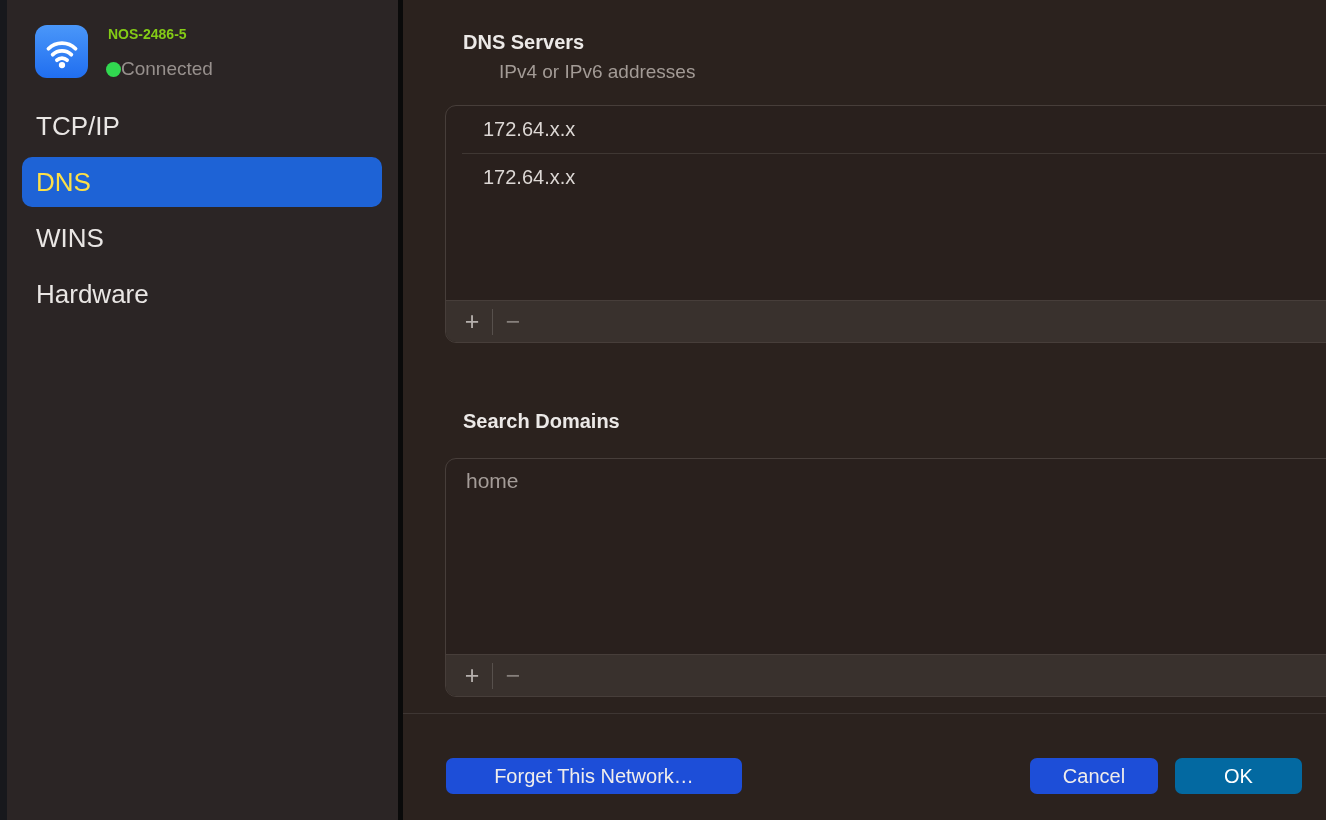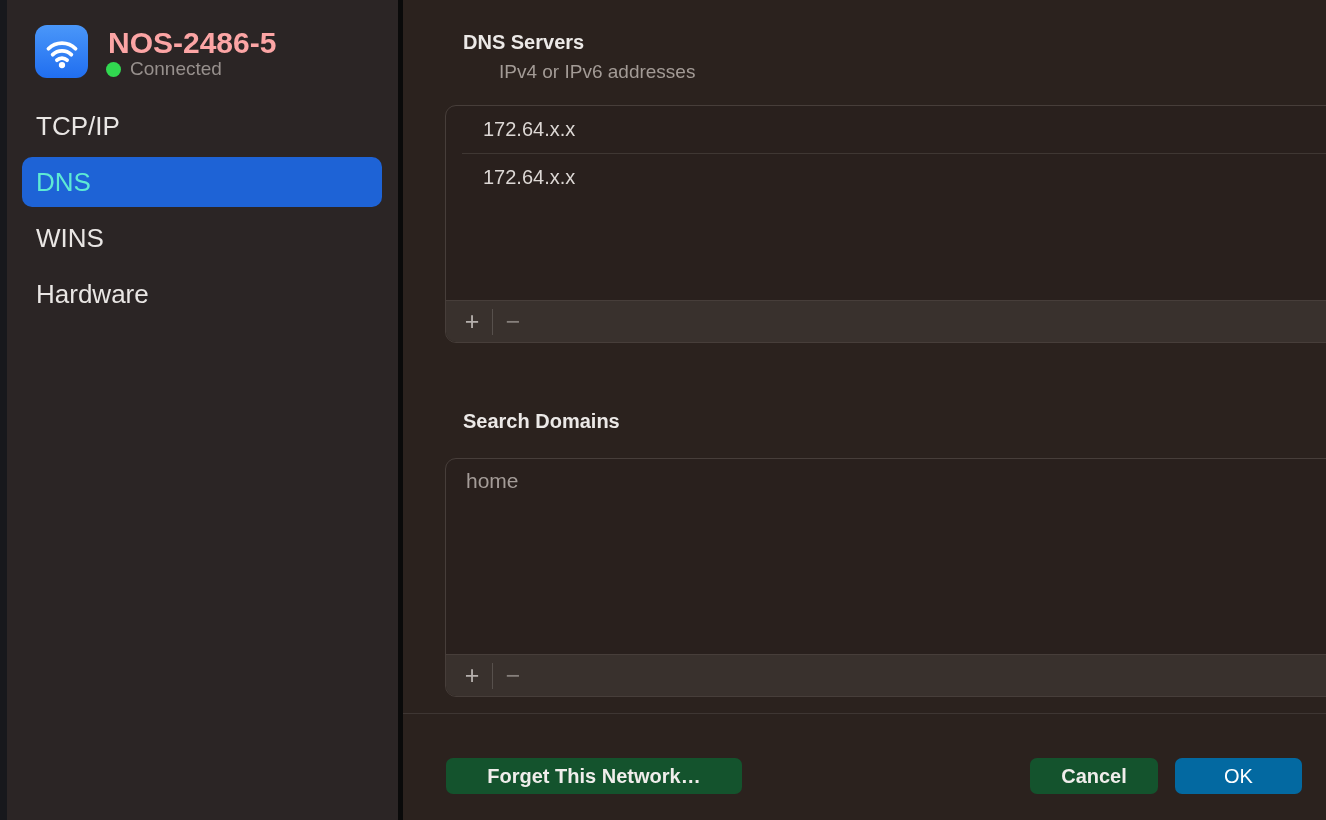--- a/index.html
+++ b/index.html
@@ -14,33 +14,33 @@
   .sidebar { position:absolute; left:7px; top:0; width:391px; height:820px; background:#2b2525; }
   .vdivider { position:absolute; left:398px; top:0; width:5px; height:820px; background:#0a0a0a; }
   .content { position:absolute; left:403px; top:0; width:923px; height:820px; }
 
   
   .net-icon {
     position:absolute; left:28px; top:25px; width:53px; height:53px;
     border-radius:12px; background:linear-gradient(180deg,#4a97f9,#206ef0);
     display:flex; align-items:center; justify-content:center;
   }
-  .net-name { position:absolute; left:101px; top:26px; font-size:30px; font-weight:600; color:#fca5a5; }
-  .net-status { position:absolute; left:99px; top:58px; display:flex; align-items:center; gap:9px; }
+  .net-name { position:absolute; left:101px; top:26px; font-size:14px; font-weight:600; color:#84cc16; }
+  .net-status { position:absolute; left:99px; top:58px; display:flex; align-items:center; }
   .status-dot { width:15px; height:15px; border-radius:50%; background:#31d850; }
   .status-text { font-size:19px; color:#97908d; }
 
   
   .nav { position:absolute; left:15px; top:101px; width:360px; }
   .nav-item {
     height:50px; border-radius:10px; display:flex; align-items:center;
     padding-left:14px; margin-bottom:6px;
     font-size:26px; color:#e9e6e4; cursor:default;
   }
-  .nav-item.selected { background:#1e63d6; color:#5eead4;text-align:center; }
+  .nav-item.selected { background:#1e63d6; color:#fde047;text-align:center; }
 
   
   .section-title { position:absolute; left:60px; font-size:20px; font-weight:700; color:#ece9e7; }
   .section-subtitle { position:absolute; left:60px; font-size:19px; color:#a39b96;margin-left:36px; }
 
   .listbox {
     position:absolute; left:42px; width:998px;
     background:#29201d; border:1px solid #473e3a; border-radius:11px;
     overflow:hidden;
   }
@@ -65,21 +65,21 @@
   .pm-sep { width:1px; height:26px; background:#57504c; }
 
   .hdivider { position:absolute; left:0; width:923px; top:713px; height:1px; background:#3e3633; }
 
   
   .btn {
     position:absolute; top:758px; height:36px; border:none; border-radius:7px;
     font-size:20px; color:#f0edeb; display:flex; align-items:center; justify-content:center;
     font-family:"Liberation Sans", sans-serif; cursor:default;
   }
-  .btn.gray { background:#14532d;font-weight:bold; }
+  .btn.gray { background:#1d4ed8; }
   .btn.blue { background:#0369a1; color:#ffffff; }
   .btn-forget { left:43px; width:296px; }
   .btn-cancel { left:627px; width:128px; }
   .btn-ok { left:772px; width:127px; }
 </style>
 </head>
 <body>
 
 <div class="window-edge"></div>
 

